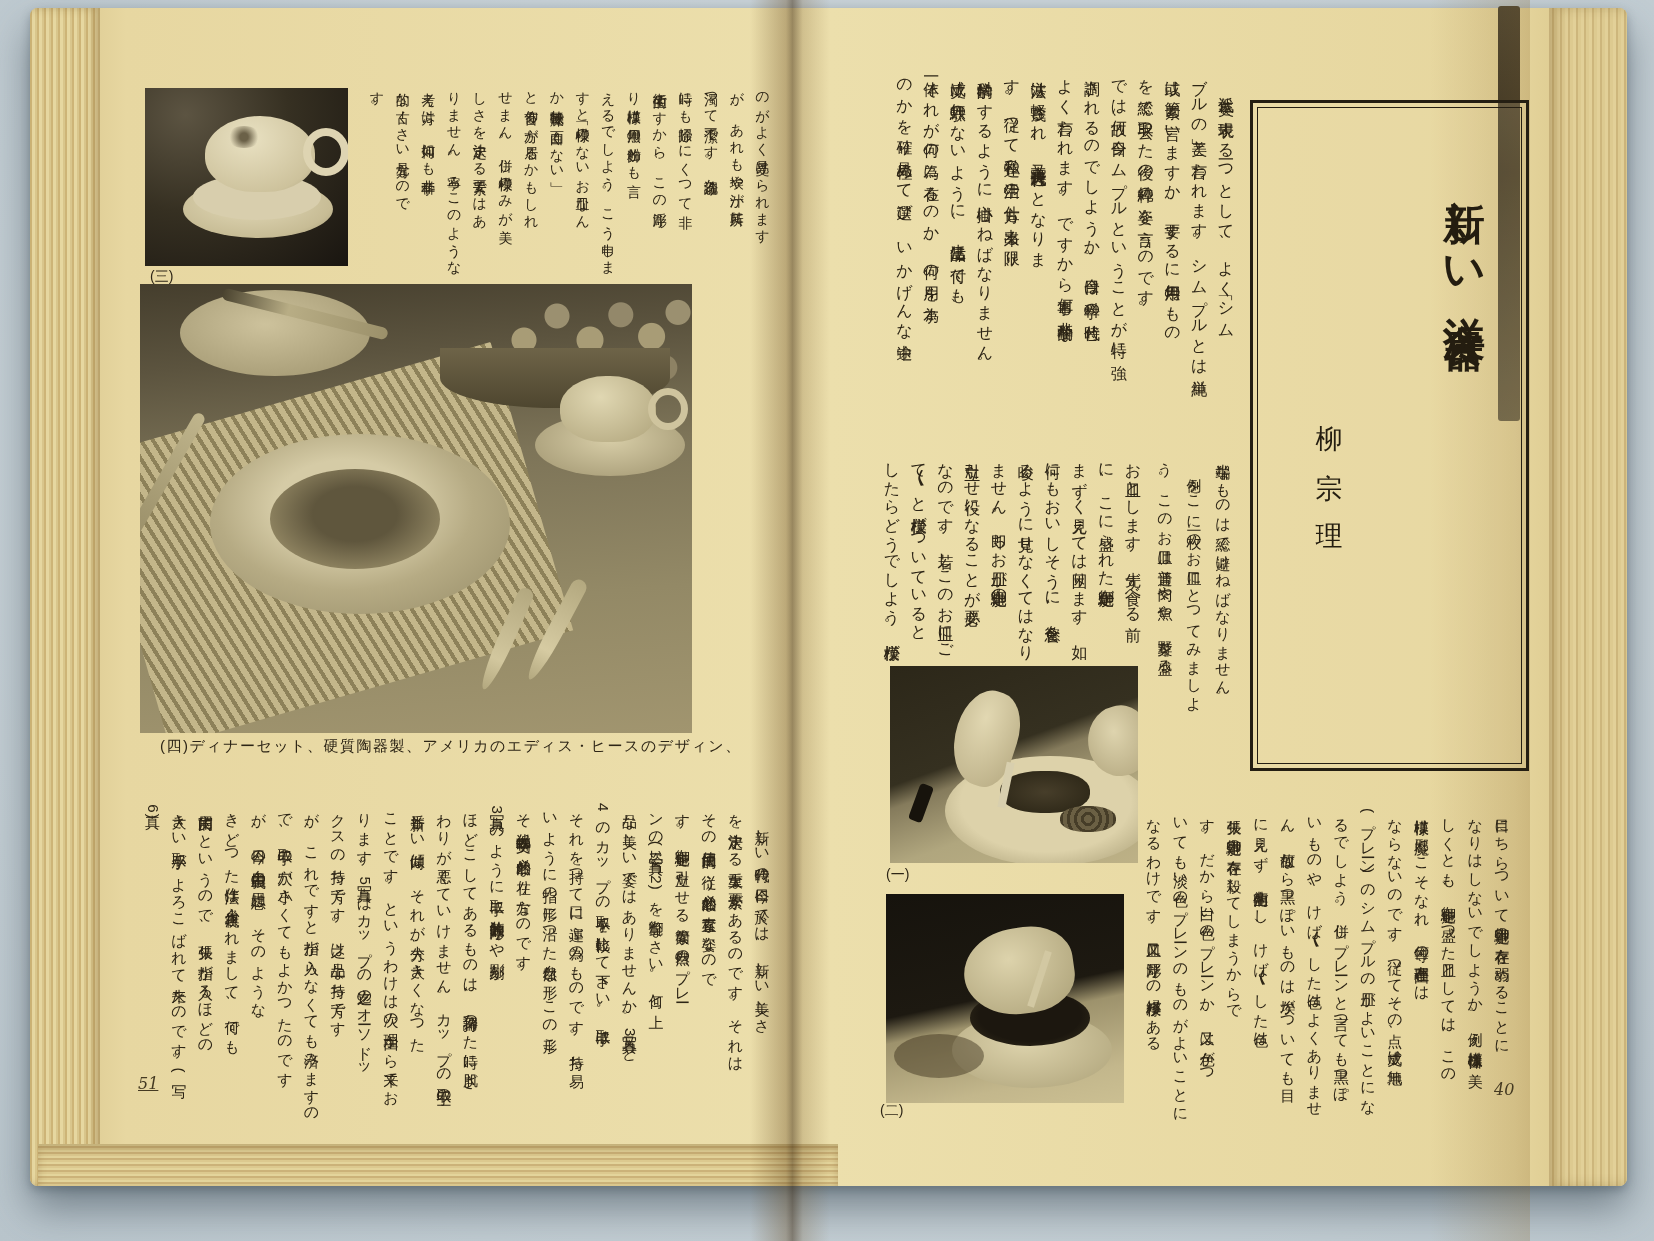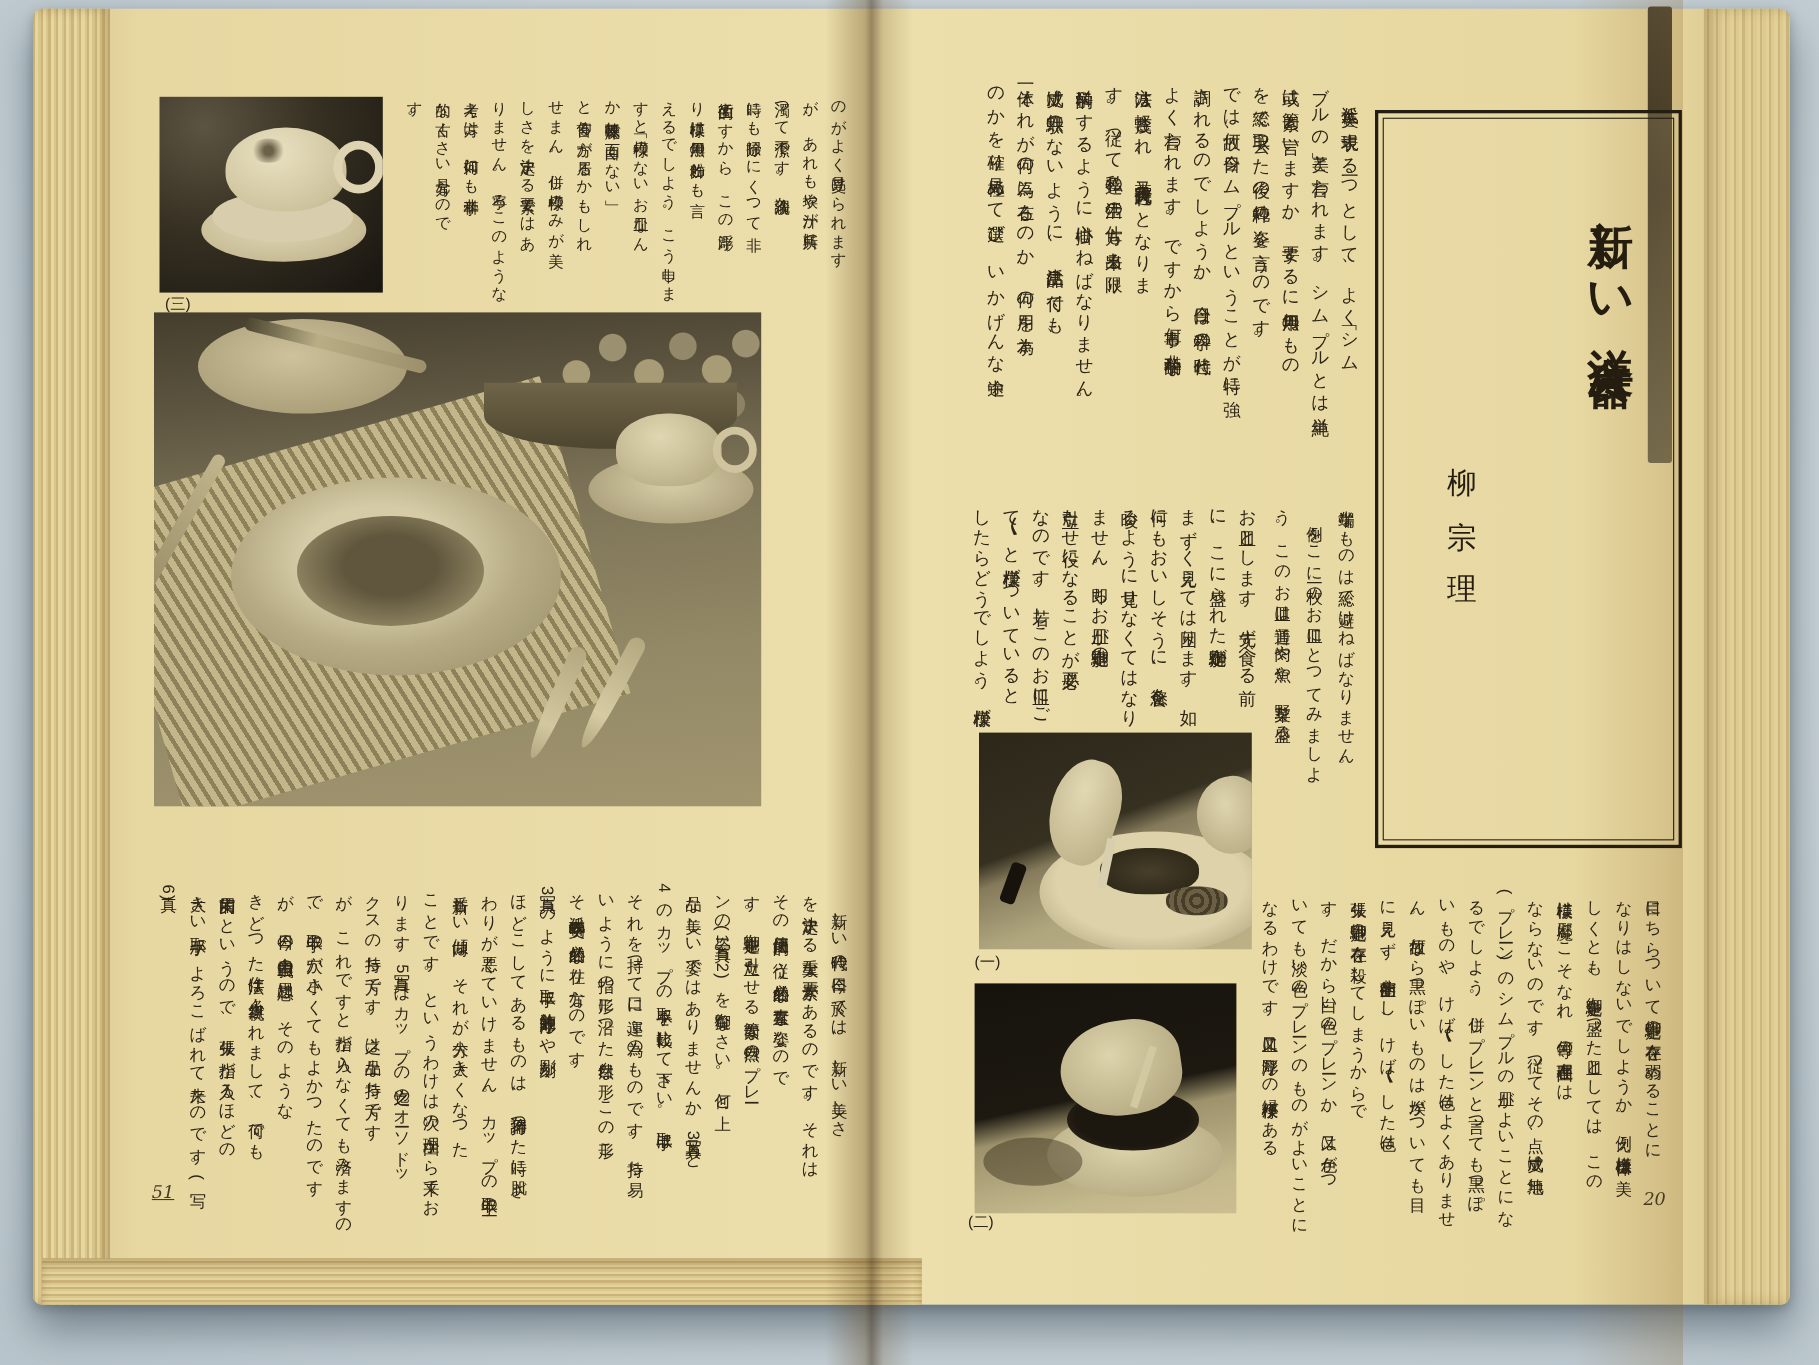--- a/index.html
+++ b/index.html
@@ -107,20 +107,21 @@
     <div class="ph-shape" style="left:300px;top:64px;width:230px;height:60px;border-radius:0 0 50% 50%;background:linear-gradient(180deg,#6e6448,#4e462f);"></div>
     <div class="ph-shape" style="left:70px;top:150px;width:300px;height:180px;border-radius:50%;background:radial-gradient(ellipse at 45% 40%,#d5cba6 0 30%,#b6ab84 55%,#948a66 100%);"></div>
     <div class="ph-shape" style="left:130px;top:185px;width:170px;height:100px;border-radius:50%;background:radial-gradient(ellipse at 50% 45%,#5f563d 0 35%,#8a7f5d 70%,#b0a67e 100%);"></div>
     <div class="ph-shape" style="left:395px;top:130px;width:150px;height:62px;border-radius:50%;background:radial-gradient(ellipse at 50% 40%,#d8cea8,#a89d78 85%);"></div>
     <div class="ph-shape" style="left:420px;top:92px;width:96px;height:66px;border-radius:48% 48% 44% 44%;background:radial-gradient(ellipse at 42% 32%,#e0d7b2,#b9ae86 80%);"></div>
     <div class="ph-shape" style="left:508px;top:104px;width:26px;height:28px;border:7px solid #cfc49e;border-radius:50%;"></div>
     <div class="ph-shape" style="left:358px;top:300px;width:16px;height:110px;transform:rotate(24deg);border-radius:8px 8px 50% 50%;background:linear-gradient(180deg,#b3a87f,#d2c79e 70%,#b3a87f);"></div>
     <div class="ph-shape" style="left:408px;top:290px;width:16px;height:112px;transform:rotate(28deg);border-radius:8px 8px 50% 50%;background:linear-gradient(180deg,#b3a87f,#d6cba2 70%,#b3a87f);"></div>
     <div class="ph-shape" style="left:18px;top:120px;width:12px;height:150px;transform:rotate(30deg);border-radius:6px;background:linear-gradient(180deg,#c0b58c,#978c66);"></div>
   </div>
+  <div class="caption cap4" style="left:160px;top:737px;">(四)ディナーセット、硬質陶器製、アメリカのエディス・ヒースのデザィン、</div>
 
   <div class="vblock b-l2" style="left:138px;top:803px;width:637px;height:318px;">
     <p class="ind">新しい時代の今日に於ては、新しい美しさ</p>
     <p>を決定する重大な要素があるのです。それは</p>
     <p>その使用目的に従う必然的な素直な姿なので</p>
     <p>す。御馳走を引立たせる簡素な自然のプレー</p>
     <p>ンの姿(写真1、2)を御覧なさい。何と上</p>
     <p>品な美しい姿ではありませんか。又写真3と</p>
     <p>4のカップの取手を比較して下さい。取手は</p>
     <p>それを持つて口に運ぶ為のものです。持ち易</p>
@@ -215,14 +216,14 @@
     <p>るでしよう。併しプレーンと言つても黒つぽ</p>
     <p>いものや、けば〱した色はよくありませ</p>
     <p>ん。何故なら黒つぽいものは埃がついても目</p>
     <p>に見えず、非衛生的だし、けば〱した色は</p>
     <p>矢張り御馳走の存在を殺してしまうからで</p>
     <p>す。だから白い色のプレーンか、又は色がつ</p>
     <p>いても淡い色のプレーンのものがよいことに</p>
     <p>なるわけです。又皿に浮彫りの縁模様がある</p>
   </div>
 
-  <div class="pageno" style="left:1494px;top:1080px;">20</div>
+  <div class="pageno" style="left:1494px;top:1080px;">40</div>
 </div>
 
 </body></html>

